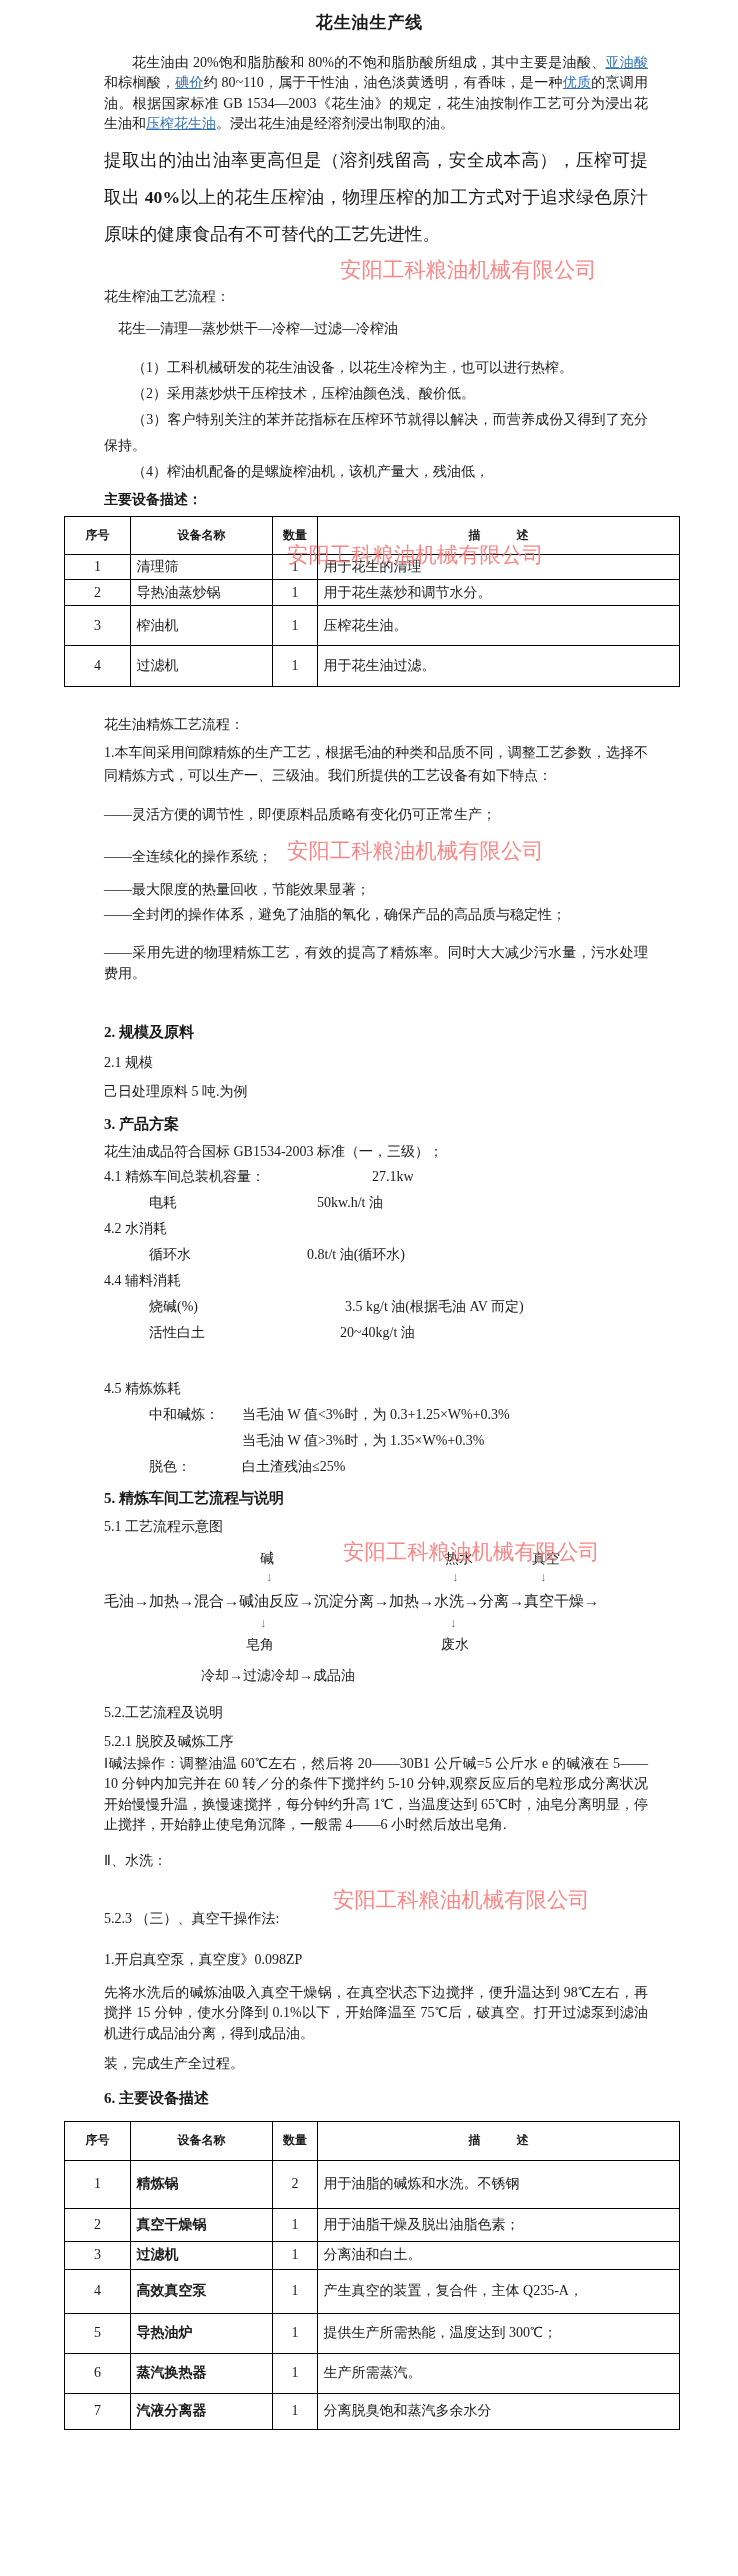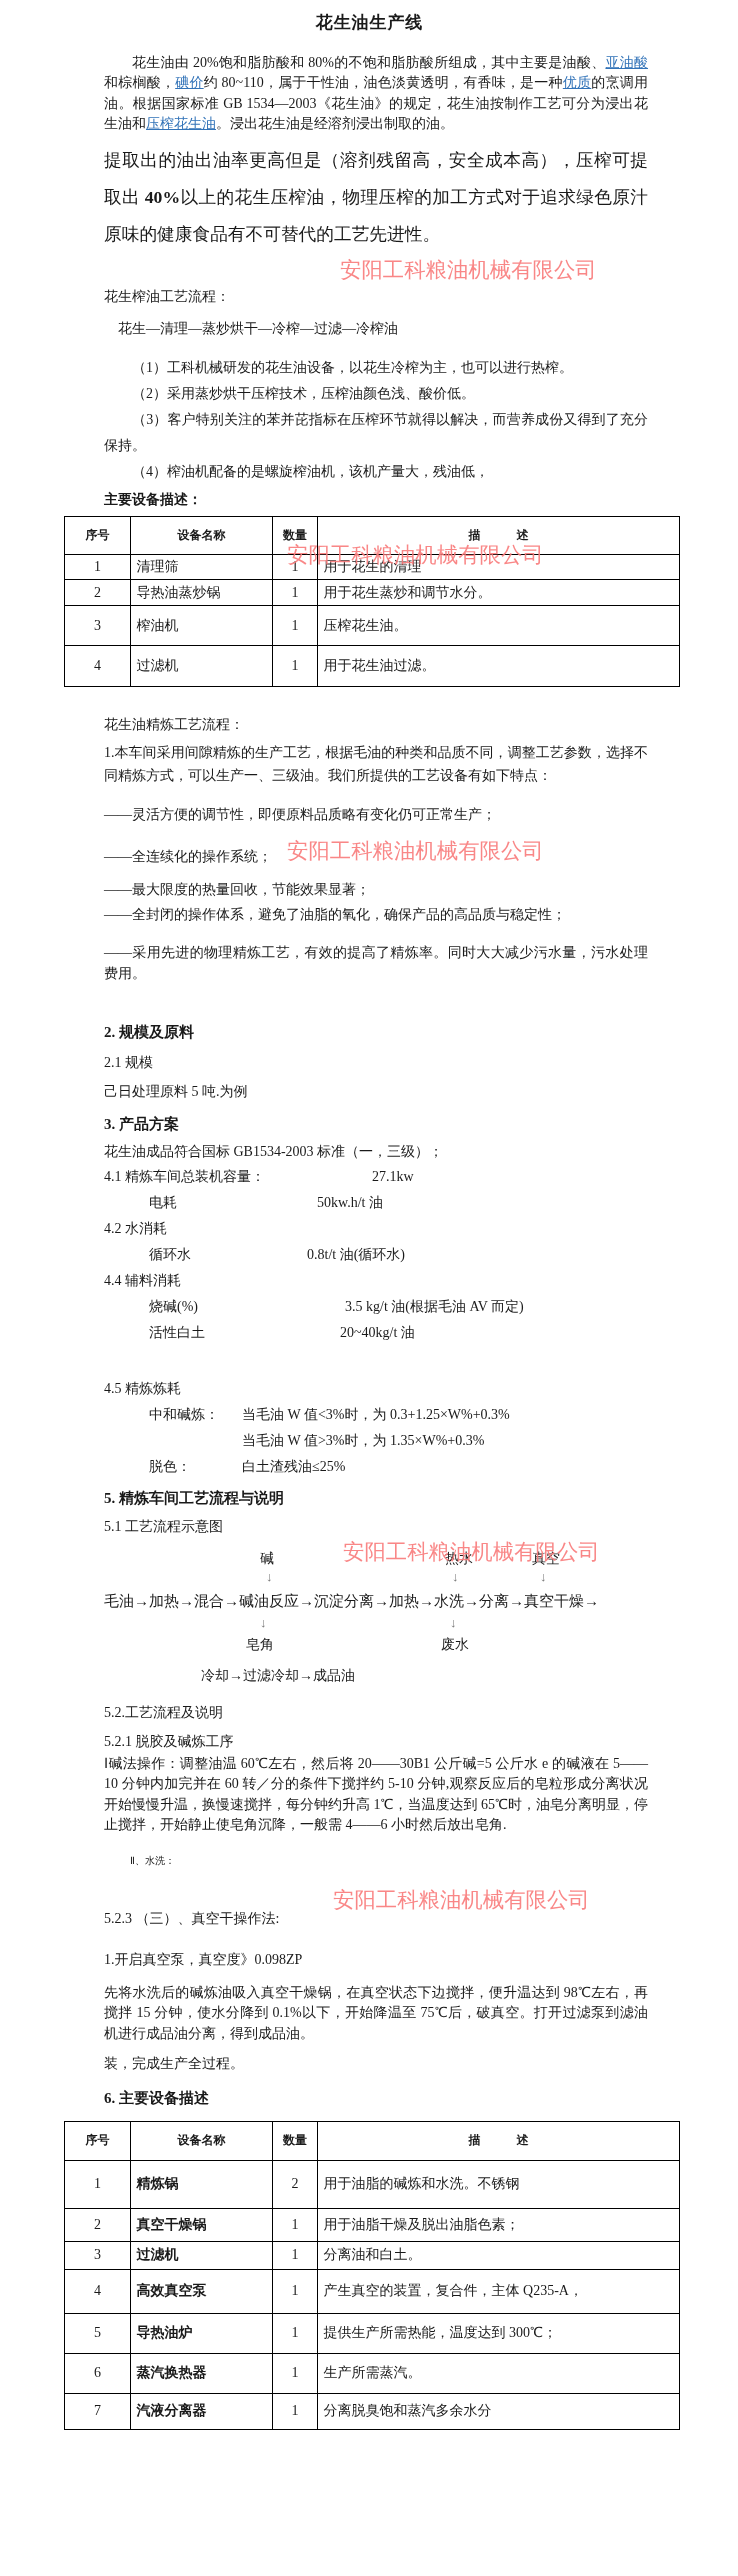--- a/index.html
+++ b/index.html
@@ -127,21 +127,21 @@
   .fc-vacuum{left:428px;top:0;}
   .fc-a1{left:162px;top:19.6px;}
   .fc-a2{left:348px;top:19.6px;}
   .fc-a3{left:436px;top:19.6px;}
   .fc-b1{left:156px;top:65px;}
   .fc-b2{left:346px;top:65px;}
   .fc-soap{left:142px;top:86px;}
   .fc-waste{left:337px;top:86px;}
   .fc-bottom{left:97px;top:117px;}
   .para-tight{font-size:14px;line-height:20.5px;text-align:justify;}
-  .washhead{margin-top:13px;font-size:10px;line-height:24px;margin-left:26px;}
+  .washhead{margin-top:13px;font-size:14px;line-height:24px;}
   .sec523{margin-top:34px;}
   .vac1{margin-top:17px;font-size:14px;line-height:24px;}
   .vac2{margin-top:11.2px;}
   .vac3{margin-top:8px;font-size:14px;line-height:24px;}
   .h6{margin-top:9.3px;}
 </style>
 </head>
 <body>
 
 <div class="page">

